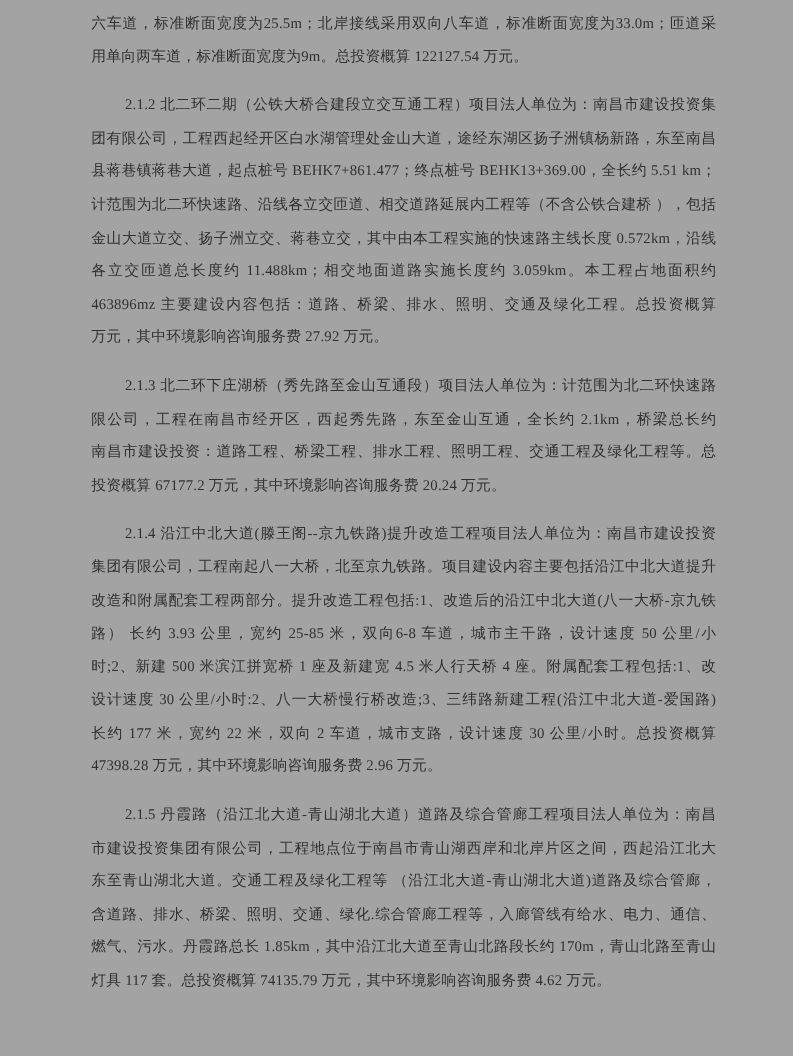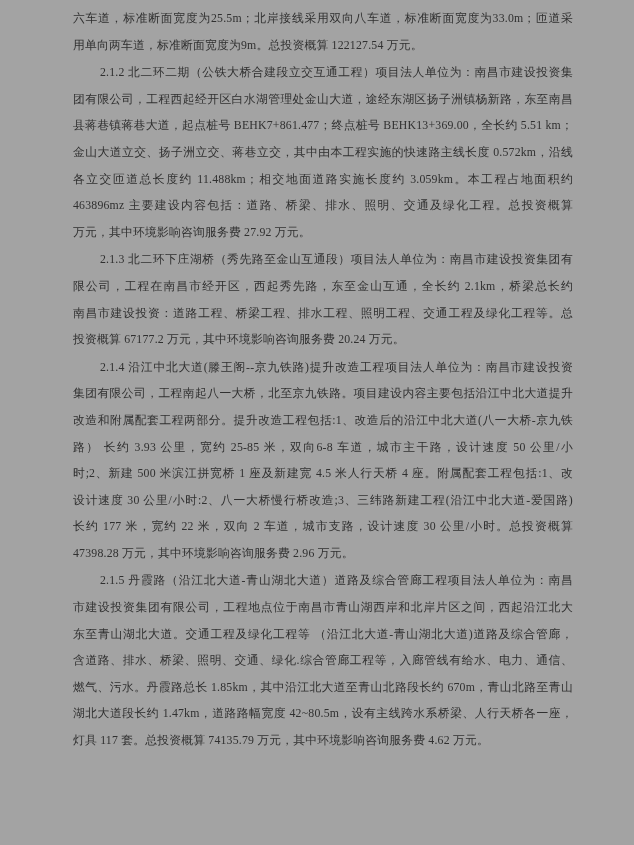--- a/index.html
+++ b/index.html
@@ -16,21 +16,21 @@
     padding: 5px 61px 16px 73px;
     font-family: "Liberation Serif", "DejaVu Serif", serif;
     font-size: 11.8px;
     color: #303030;
     overflow: hidden;
   }
   .para {
     margin: 0;
   }
   .para + .para {
-    margin-top: 1px;
+    margin-top: 12px;
   }
   .line {
     height: 26.6px;
     line-height: 26.6px;
     text-align: justify;
     text-align-last: justify;
     overflow: hidden;
     letter-spacing: 0.2px;
   }
   .line.end {
@@ -45,43 +45,43 @@
 
 <div class="page">
     <div class="para">
       <div class="line">六车道，标准断面宽度为25.5m；北岸接线采用双向八车道，标准断面宽度为33.0m；匝道采</div>
       <div class="line end">用单向两车道，标准断面宽度为9m。总投资概算 122127.54 万元。</div>
     </div>
     <div class="para">
       <div class="line indent">2.1.2 北二环二期（公铁大桥合建段立交互通工程）项目法人单位为：南昌市建设投资集</div>
       <div class="line">团有限公司，工程西起经开区白水湖管理处金山大道，途经东湖区扬子洲镇杨新路，东至南昌</div>
       <div class="line">县蒋巷镇蒋巷大道，起点桩号 BEHK7+861.477；终点桩号 BEHK13+369.00，全长约 5.51 km；设</div>
+      <div class="line">计范围为北二环快速路、沿线各立交匝道、相交道路延展内工程等（不含公铁合建桥 ），包括</div>
       <div class="line">金山大道立交、扬子洲立交、蒋巷立交，其中由本工程实施的快速路主线长度 0.572km，沿线</div>
       <div class="line">各立交匝道总长度约 11.488km；相交地面道路实施长度约 3.059km。本工程占地面积约</div>
       <div class="line">463896mz 主要建设内容包括：道路、桥梁、排水、照明、交通及绿化工程。总投资概算 160711.75</div>
       <div class="line end">万元，其中环境影响咨询服务费 27.92 万元。</div>
     </div>
     <div class="para">
-      <div class="line indent">2.1.3 北二环下庄湖桥（秀先路至金山互通段）项目法人单位为：南昌市建设投资集团有</div>
+      <div class="line indent">2.1.3 北二环下庄湖桥（秀先路至金山互通段）项目法人单位为：计范围为北二环快速路</div>
       <div class="line">限公司，工程在南昌市经开区，西起秀先路，东至金山互通，全长约 2.1km，桥梁总长约 2.1km。</div>
       <div class="line">南昌市建设投资：道路工程、桥梁工程、排水工程、照明工程、交通工程及绿化工程等。总</div>
       <div class="line end">投资概算 67177.2 万元，其中环境影响咨询服务费 20.24 万元。</div>
     </div>
     <div class="para">
       <div class="line indent">2.1.4 沿江中北大道(滕王阁--京九铁路)提升改造工程项目法人单位为：南昌市建设投资</div>
       <div class="line">集团有限公司，工程南起八一大桥，北至京九铁路。项目建设内容主要包括沿江中北大道提升</div>
       <div class="line">改造和附属配套工程两部分。提升改造工程包括:1、改造后的沿江中北大道(八一大桥-京九铁</div>
       <div class="line">路） 长约 3.93 公里，宽约 25-85 米，双向6-8 车道，城市主干路，设计速度 50 公里/小</div>
       <div class="line">时;2、新建 500 米滨江拼宽桥 1 座及新建宽 4.5 米人行天桥 4 座。附属配套工程包括:1、改</div>
       <div class="line">设计速度 30 公里/小时:2、八一大桥慢行桥改造;3、三纬路新建工程(沿江中北大道-爱国路)</div>
       <div class="line">长约 177 米，宽约 22 米，双向 2 车道，城市支路，设计速度 30 公里/小时。总投资概算</div>
       <div class="line end">47398.28 万元，其中环境影响咨询服务费 2.96 万元。</div>
     </div>
     <div class="para">
       <div class="line indent">2.1.5 丹霞路（沿江北大道-青山湖北大道）道路及综合管廊工程项目法人单位为：南昌</div>
       <div class="line">市建设投资集团有限公司，工程地点位于南昌市青山湖西岸和北岸片区之间，西起沿江北大道，</div>
       <div class="line">东至青山湖北大道。交通工程及绿化工程等 （沿江北大道-青山湖北大道)道路及综合管廊，</div>
       <div class="line">含道路、排水、桥梁、照明、交通、绿化.综合管廊工程等，入廊管线有给水、电力、通信、</div>
-      <div class="line">燃气、污水。丹霞路总长 1.85km，其中沿江北大道至青山北路段长约 670m，青山北路至青山</div>
-      <div class="line">湖北大道段长约 1.47km，道路路幅宽度 42~80.5m，设有主线跨水系桥梁、人行天桥各一座，</div>
+      <div class="line">燃气、污水。丹霞路总长 1.85km，其中沿江北大道至青山北路段长约 170m，青山北路至青山</div>
       <div class="line end">灯具 117 套。总投资概算 74135.79 万元，其中环境影响咨询服务费 4.62 万元。</div>
     </div>
   </div>
 
 </body></html>

